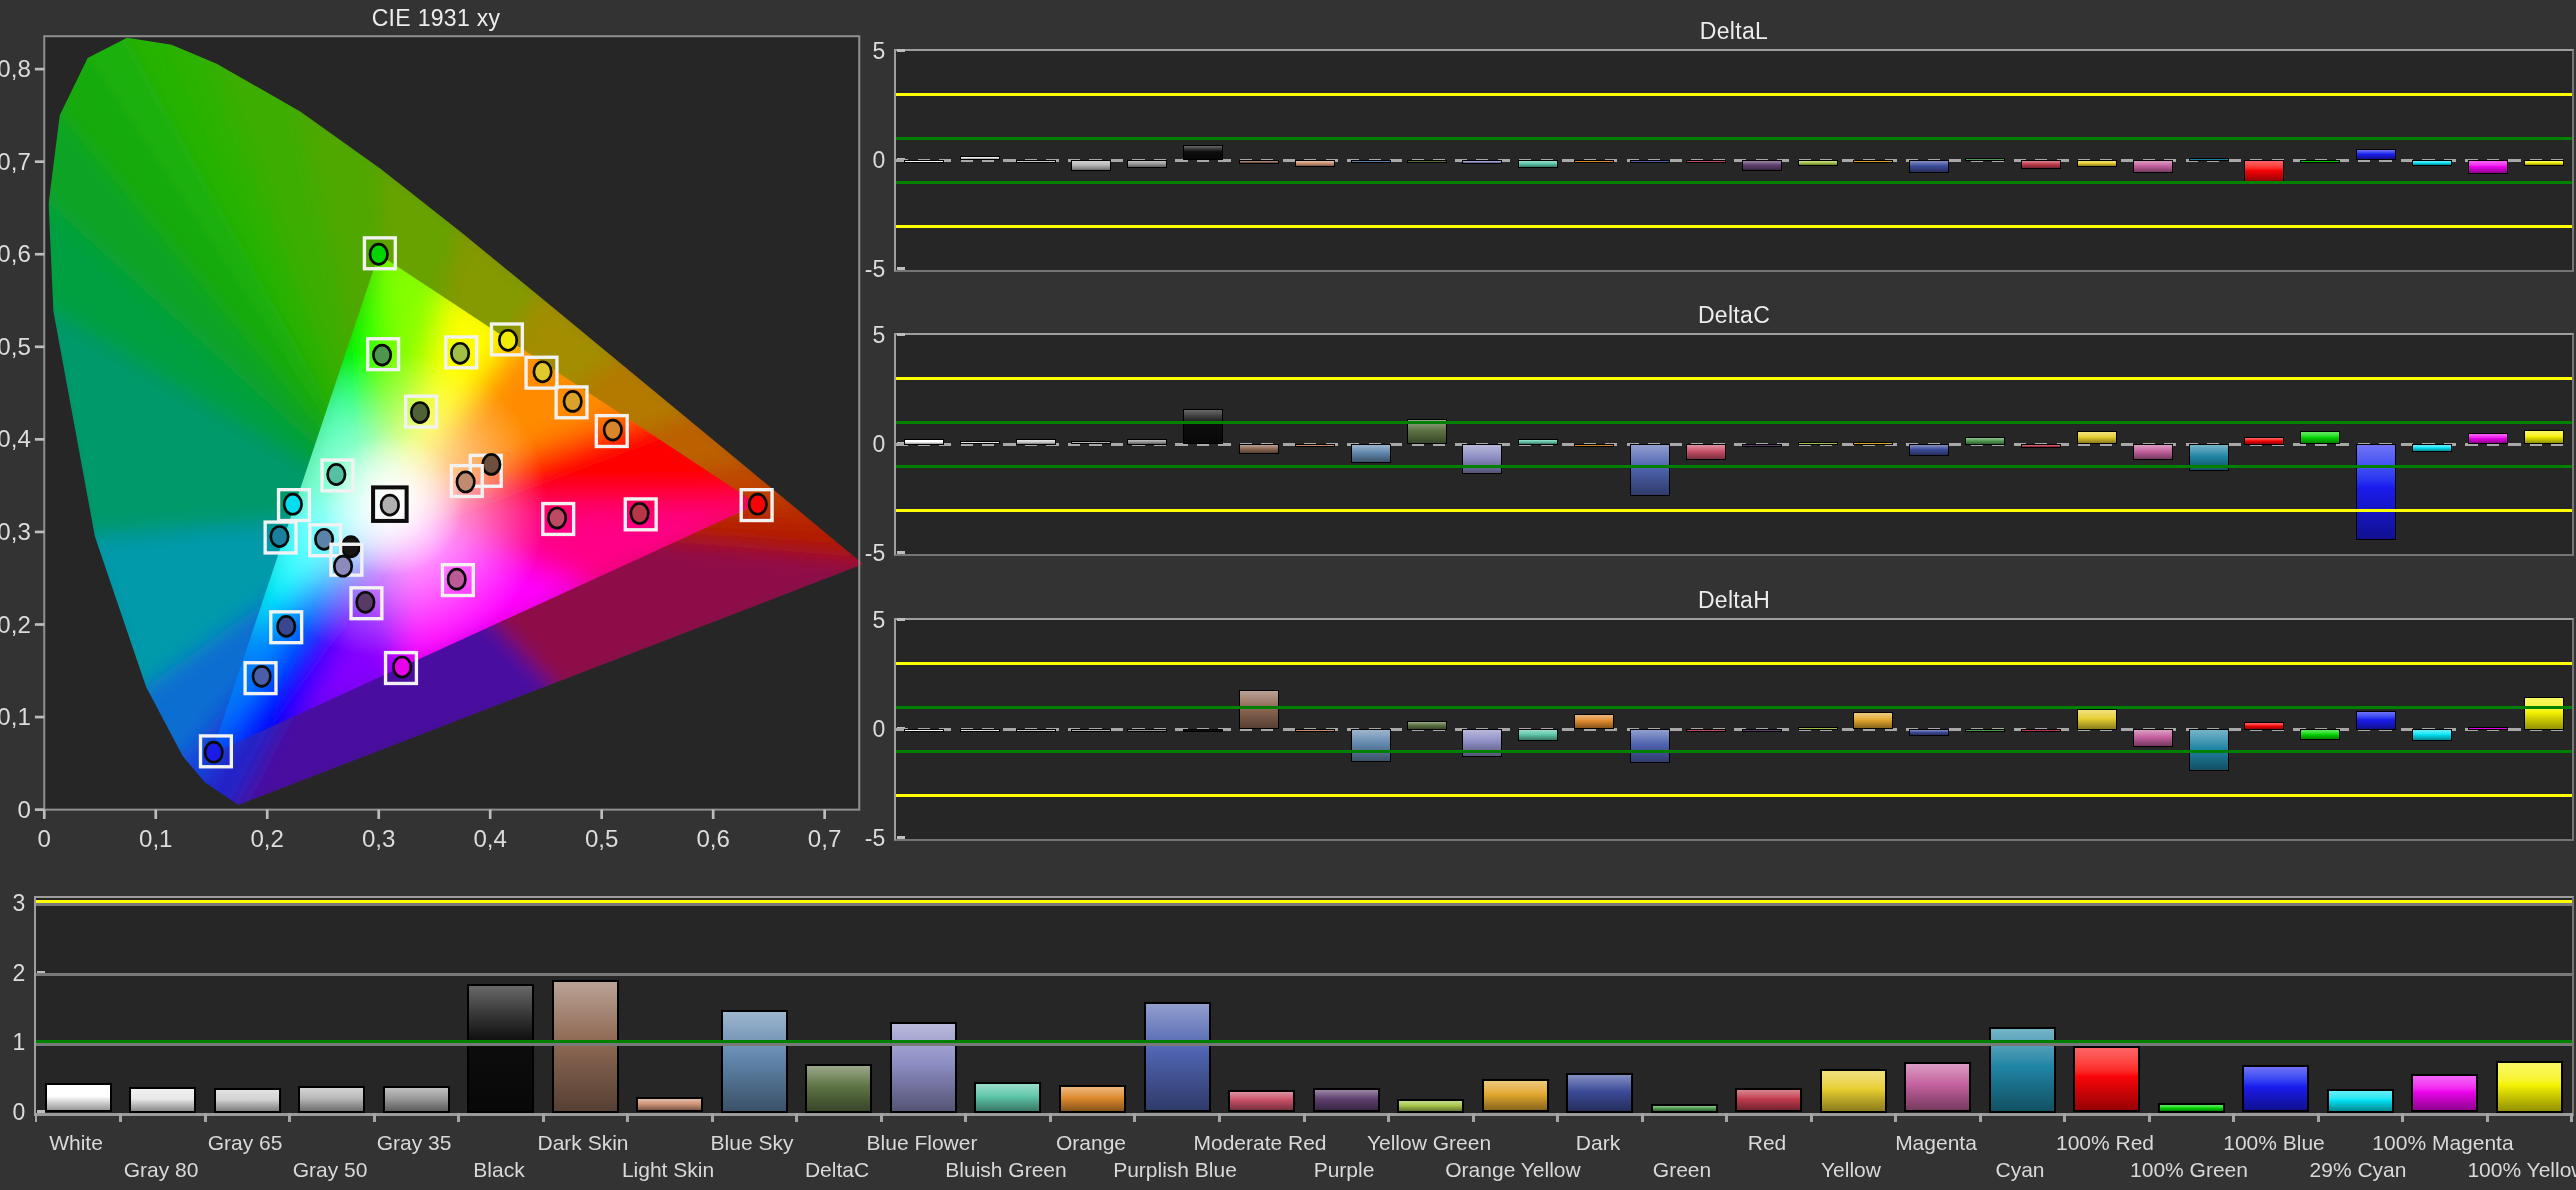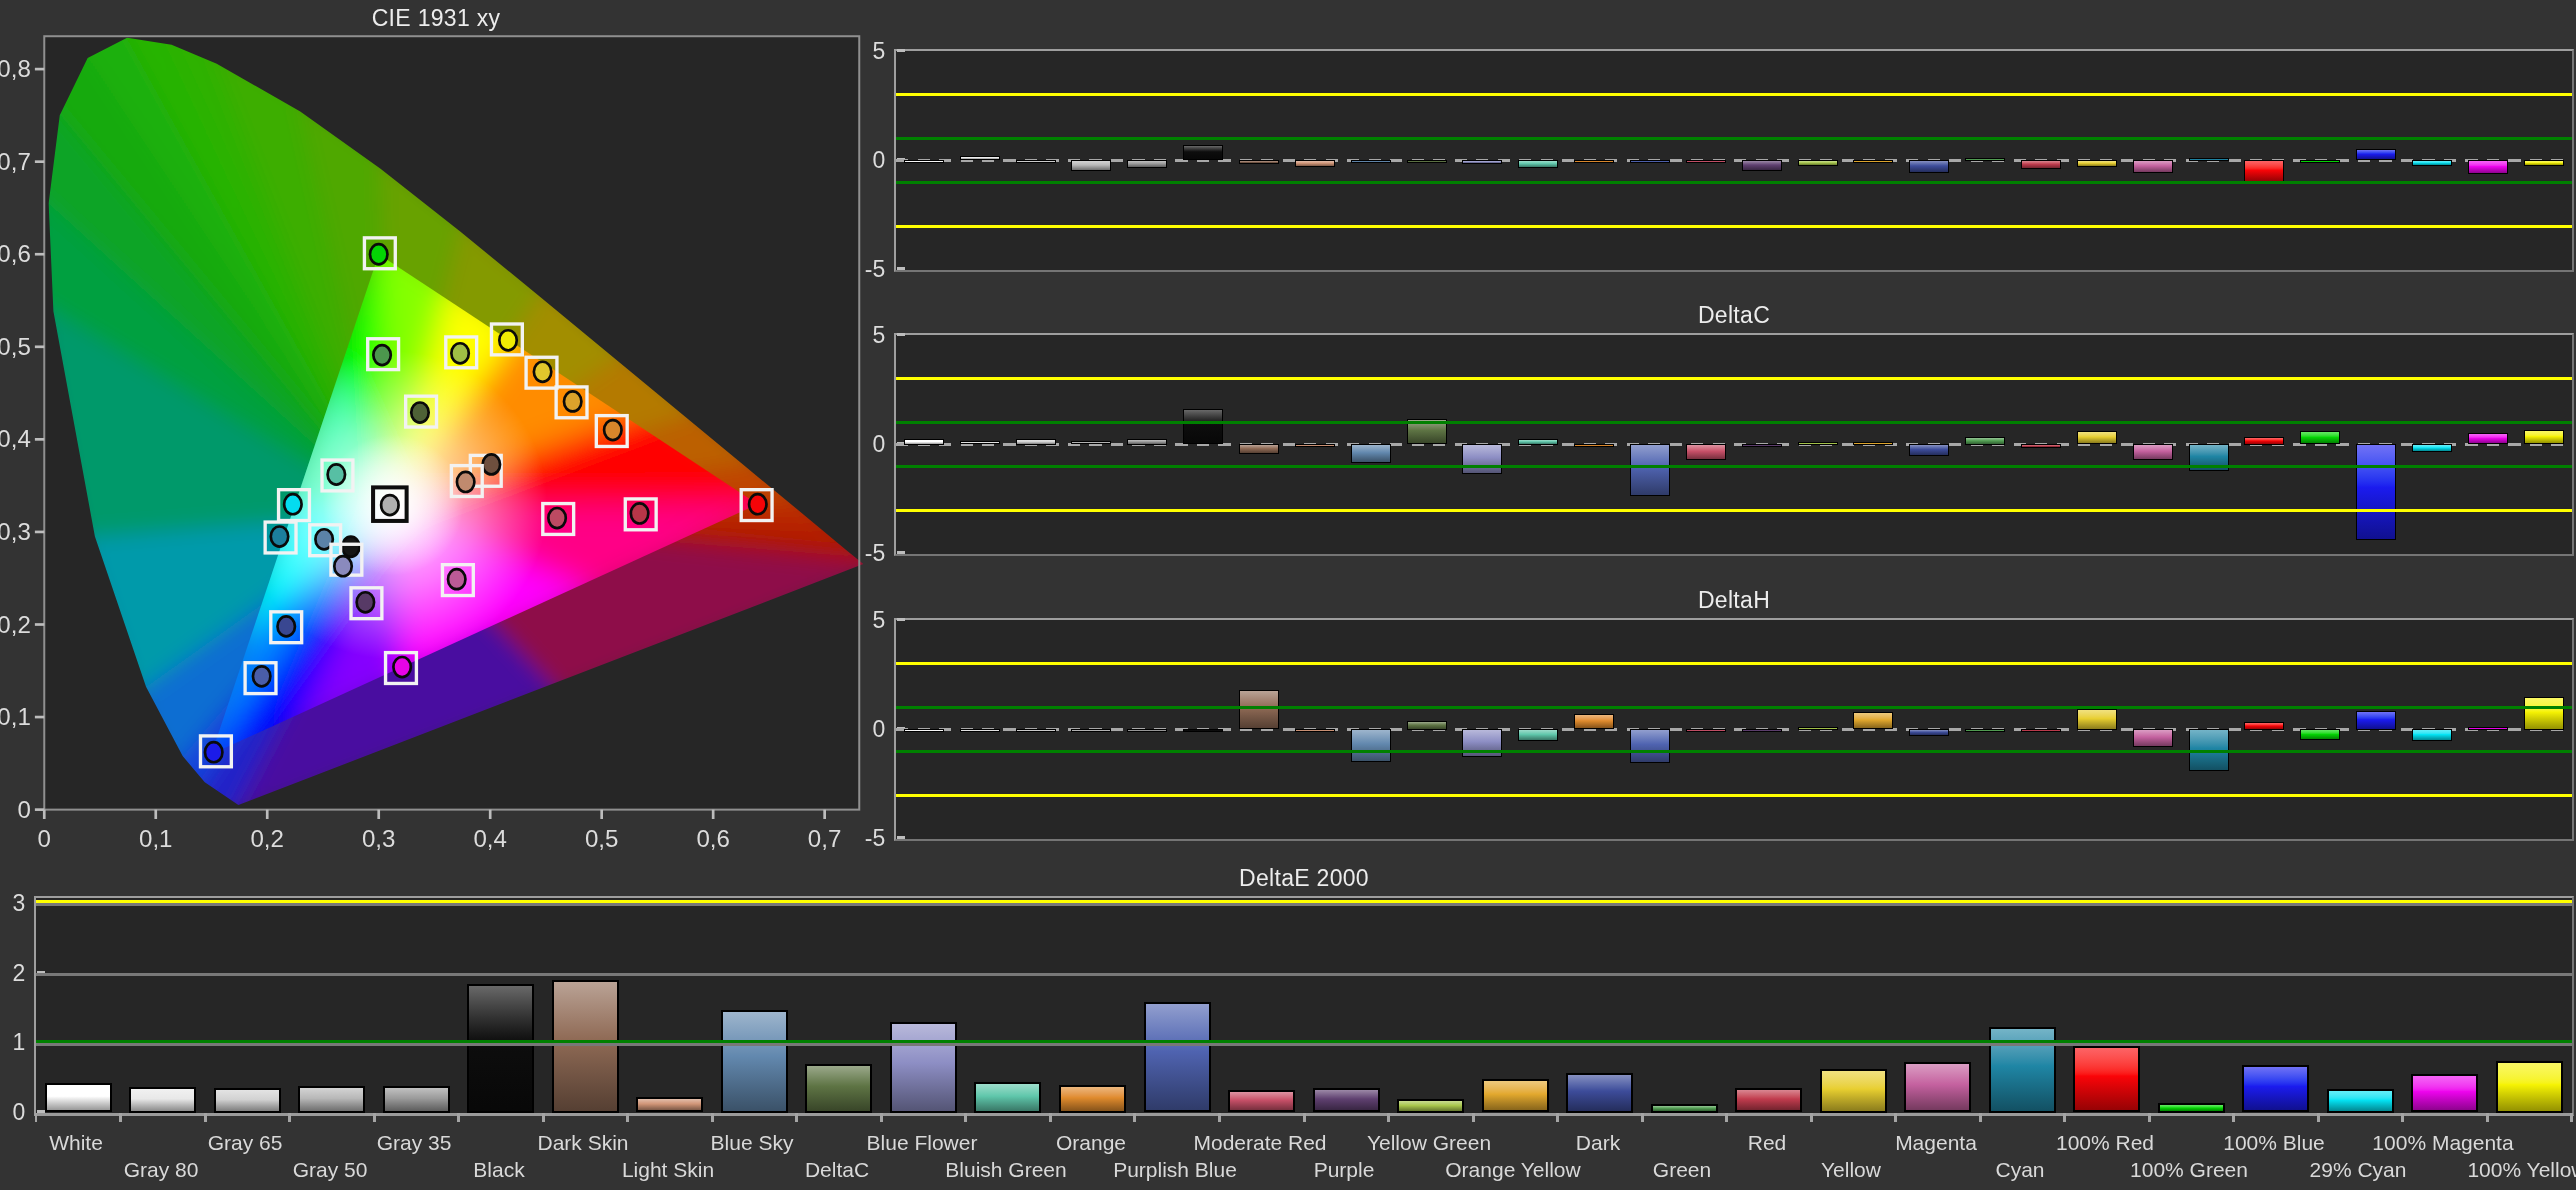--- a/index.html
+++ b/index.html
@@ -235,20 +235,21 @@
           <line x1="897" y1="1207" x2="897" y2="1221" stroke="#bdbdbd" stroke-width="4"></line>
             <text x="897" y="1262" text-anchor="middle" font-size="36" fill="#dcdcdc">0,5</text>
           <line x1="1063.2000000000003" y1="1207" x2="1063.2000000000003" y2="1221" stroke="#bdbdbd" stroke-width="4"></line>
             <text x="1063.2000000000003" y="1262" text-anchor="middle" font-size="36" fill="#dcdcdc">0,6</text>
           <line x1="1229.4" y1="1207" x2="1229.4" y2="1221" stroke="#bdbdbd" stroke-width="4"></line>
             <text x="1229.4" y="1262" text-anchor="middle" font-size="36" fill="#dcdcdc">0,7</text>
         </svg></div>
   </section>
 
   <section class="panel" style="left:894px; top:49px; width:1680px; height:223px;">
+    <div class="chart-title">DeltaL</div>
     <div class="plot delta-plot">
         <div class="gl gl-green" style="top: 86px;"></div>
         <div class="gl gl-green" style="top: 130px;"></div>
         <div class="gl gl-yellow" style="top: 42px;"></div>
         <div class="gl gl-yellow" style="top: 174px;"></div>
         <div class="gl gl-zero" style="top: 108px;"></div>
         <div class="ytick" style="top: -11.4px;">5<div class="ytick-dash"></div></div>
         <div class="ytick" style="top: 98px;">0<div class="ytick-dash"></div></div>
         <div class="ytick" style="top: 207px;">-5<div class="ytick-dash"></div></div>
         <div class="bar" title="White: -0.1" style="left: 7.8px; width: 40px; height: 2.7px; top: 109px; background: linear-gradient(color-mix(in srgb, rgb(255, 255, 255) 62%, rgb(255, 255, 255)) 0%, rgb(255, 255, 255) 45%, color-mix(in srgb, rgb(255, 255, 255) 60%, rgb(0, 0, 0)) 100%);"></div>
@@ -366,21 +367,20 @@
         <div class="bar" title="100% Red: 0.35" style="left: 1348px; width: 40px; height: 7.7px; top: 102px; background: linear-gradient(color-mix(in srgb, rgb(251, 4, 8) 62%, rgb(255, 255, 255)) 0%, rgb(251, 4, 8) 45%, color-mix(in srgb, rgb(251, 4, 8) 60%, rgb(0, 0, 0)) 100%);"></div>
         <div class="bar" title="100% Green: -0.5" style="left: 1404px; width: 40px; height: 11px; top: 109px; background: linear-gradient(color-mix(in srgb, rgb(4, 218, 4) 62%, rgb(255, 255, 255)) 0%, rgb(4, 218, 4) 45%, color-mix(in srgb, rgb(4, 218, 4) 60%, rgb(0, 0, 0)) 100%);"></div>
         <div class="bar" title="100% Blue: 0.85" style="left: 1460px; width: 40px; height: 18.6px; top: 91px; background: linear-gradient(color-mix(in srgb, rgb(27, 27, 239) 62%, rgb(255, 255, 255)) 0%, rgb(27, 27, 239) 45%, color-mix(in srgb, rgb(27, 27, 239) 60%, rgb(0, 0, 0)) 100%);"></div>
         <div class="bar" title="100% Cyan: -0.55" style="left: 1516px; width: 40px; height: 12px; top: 109px; background: linear-gradient(color-mix(in srgb, rgb(4, 228, 244) 62%, rgb(255, 255, 255)) 0%, rgb(4, 228, 244) 45%, color-mix(in srgb, rgb(4, 228, 244) 60%, rgb(0, 0, 0)) 100%);"></div>
         <div class="bar" title="100% Magenta: 0.1" style="left: 1572px; width: 40px; height: 2.7px; top: 107px; background: linear-gradient(color-mix(in srgb, rgb(239, 4, 239) 62%, rgb(255, 255, 255)) 0%, rgb(239, 4, 239) 45%, color-mix(in srgb, rgb(239, 4, 239) 60%, rgb(0, 0, 0)) 100%);"></div>
         <div class="bar" title="100% Yellow: 1.5" style="left: 1628px; width: 40px; height: 33px; top: 77px; background: linear-gradient(color-mix(in srgb, rgb(246, 243, 3) 62%, rgb(255, 255, 255)) 0%, rgb(246, 243, 3) 45%, color-mix(in srgb, rgb(246, 243, 3) 60%, rgb(0, 0, 0)) 100%);"></div>
       </div>
   </section>
 
   <section class="panel" style="left:34px; top:896px; width:2540px; height:220px;">
-    <div class="chart-title">DeltaE 2000</div>
     <div class="plot" id="deltaE-plot" style="border-bottom:3.4px solid #9a9a9a;">
         <div class="gl gl-gray" style="top: 145px;"></div>
         <div class="gl gl-gray" style="top: 75px;"></div>
         <div class="gl gl-gray" style="top: 5.4px;"></div>
         <div class="gl gl-green" style="top: 142px;"></div>
         <div class="gl gl-yellow" style="top: 2px;"></div>
         <div class="ytick" style="top: -6px;">3<div class="ytick-dash"></div></div>
         <div class="ytick" style="top: 64px;">2<div class="ytick-dash"></div></div>
         <div class="ytick" style="top: 133px;">1<div class="ytick-dash"></div></div>
         <div class="ytick" style="top: 203px;">0<div class="ytick-dash"></div></div>

